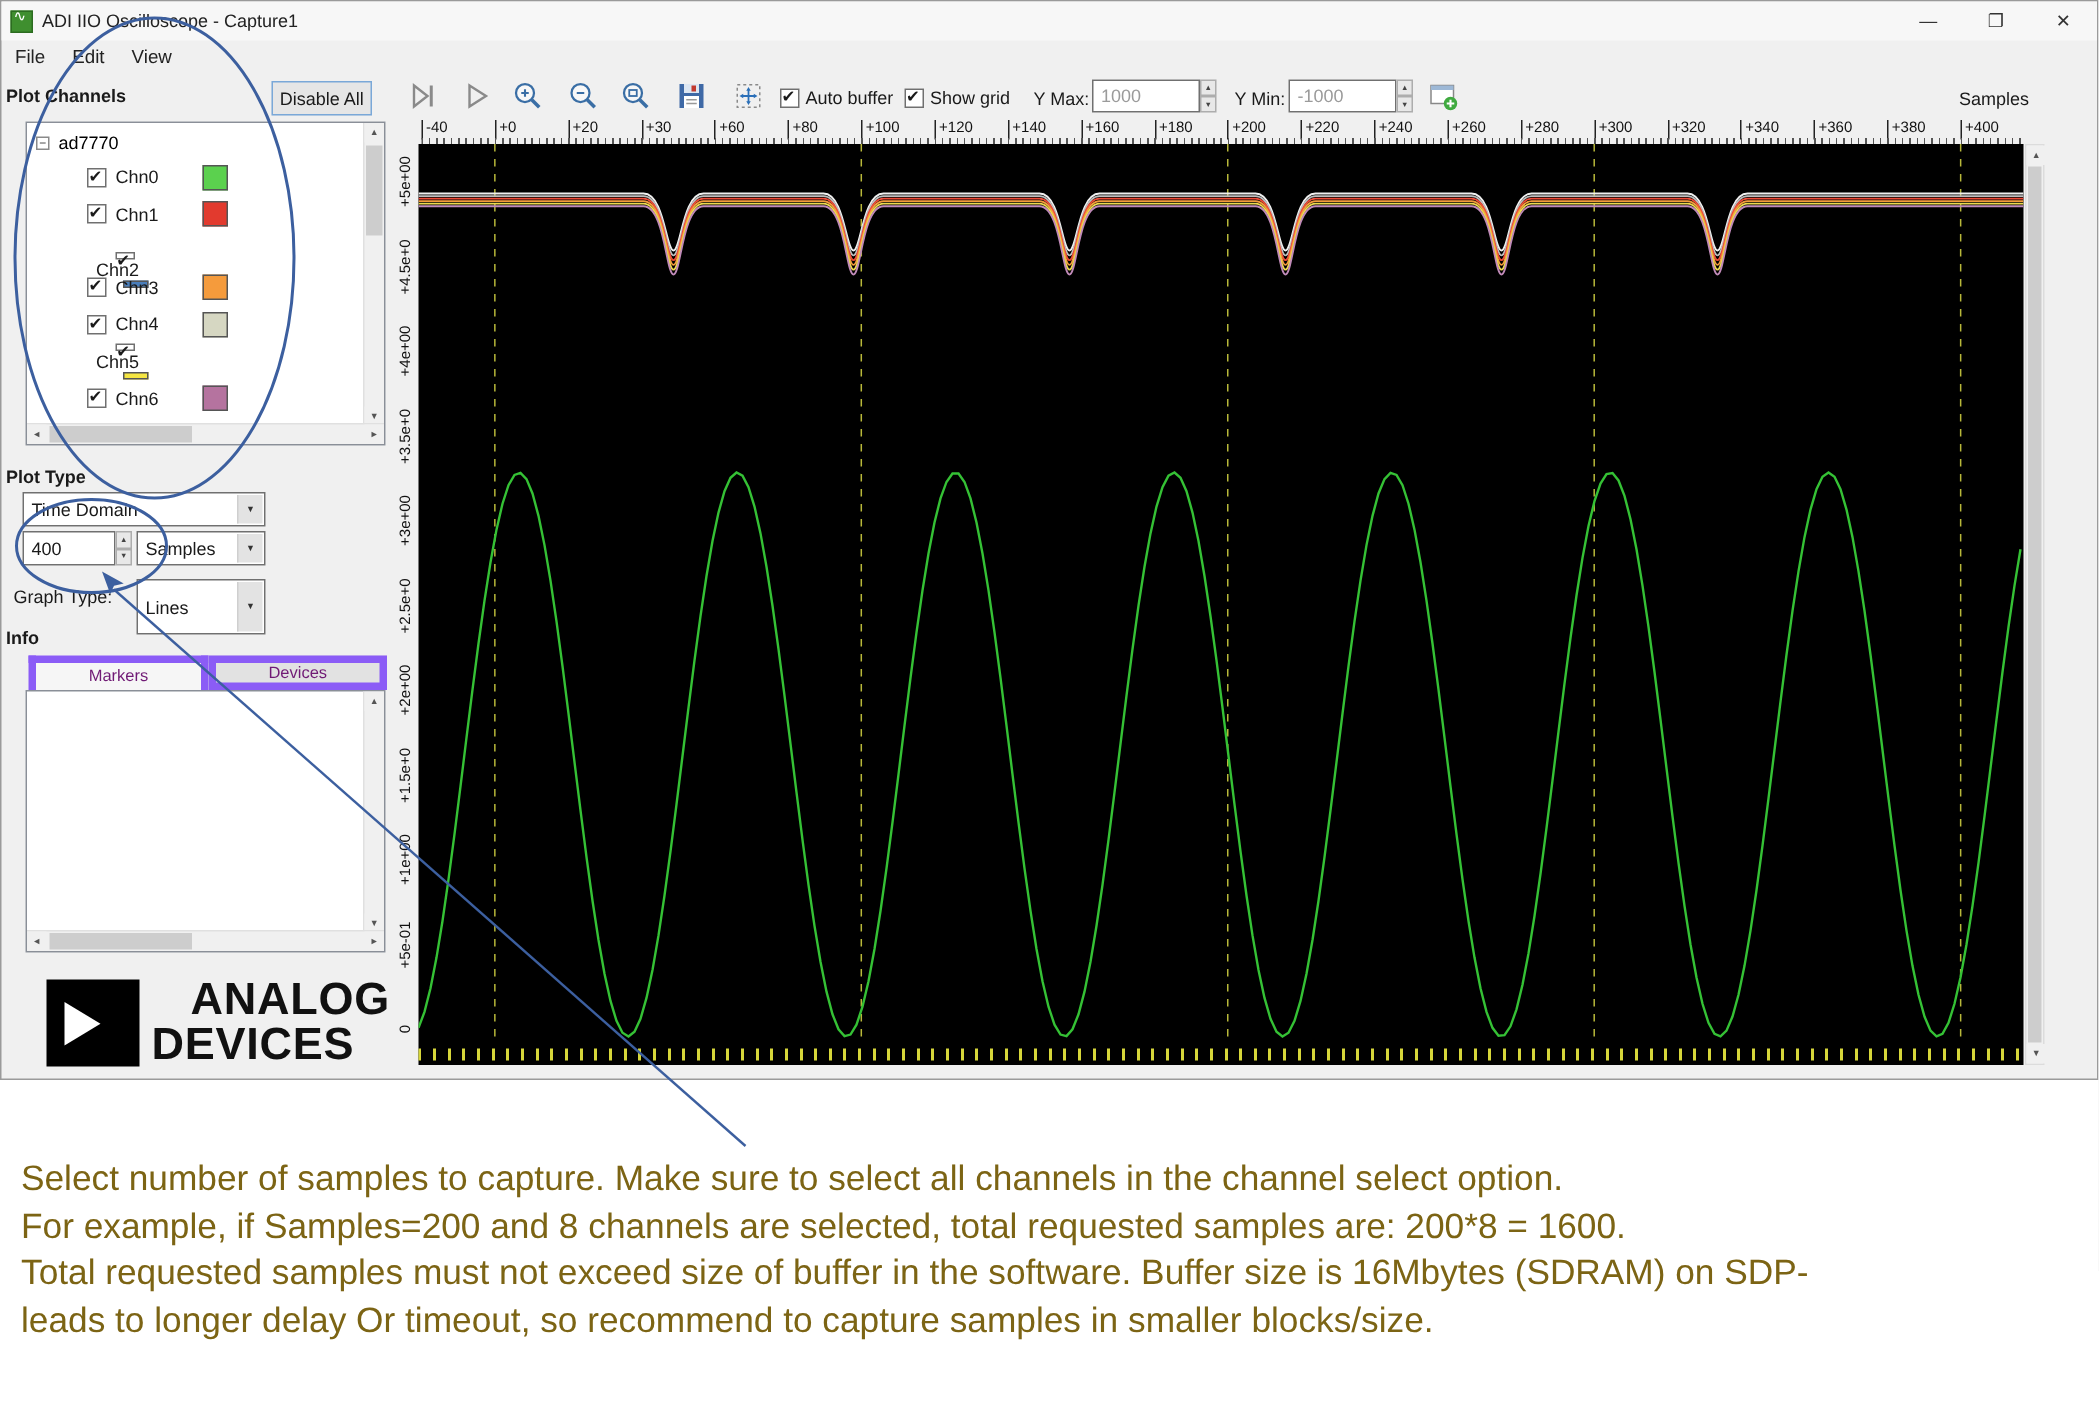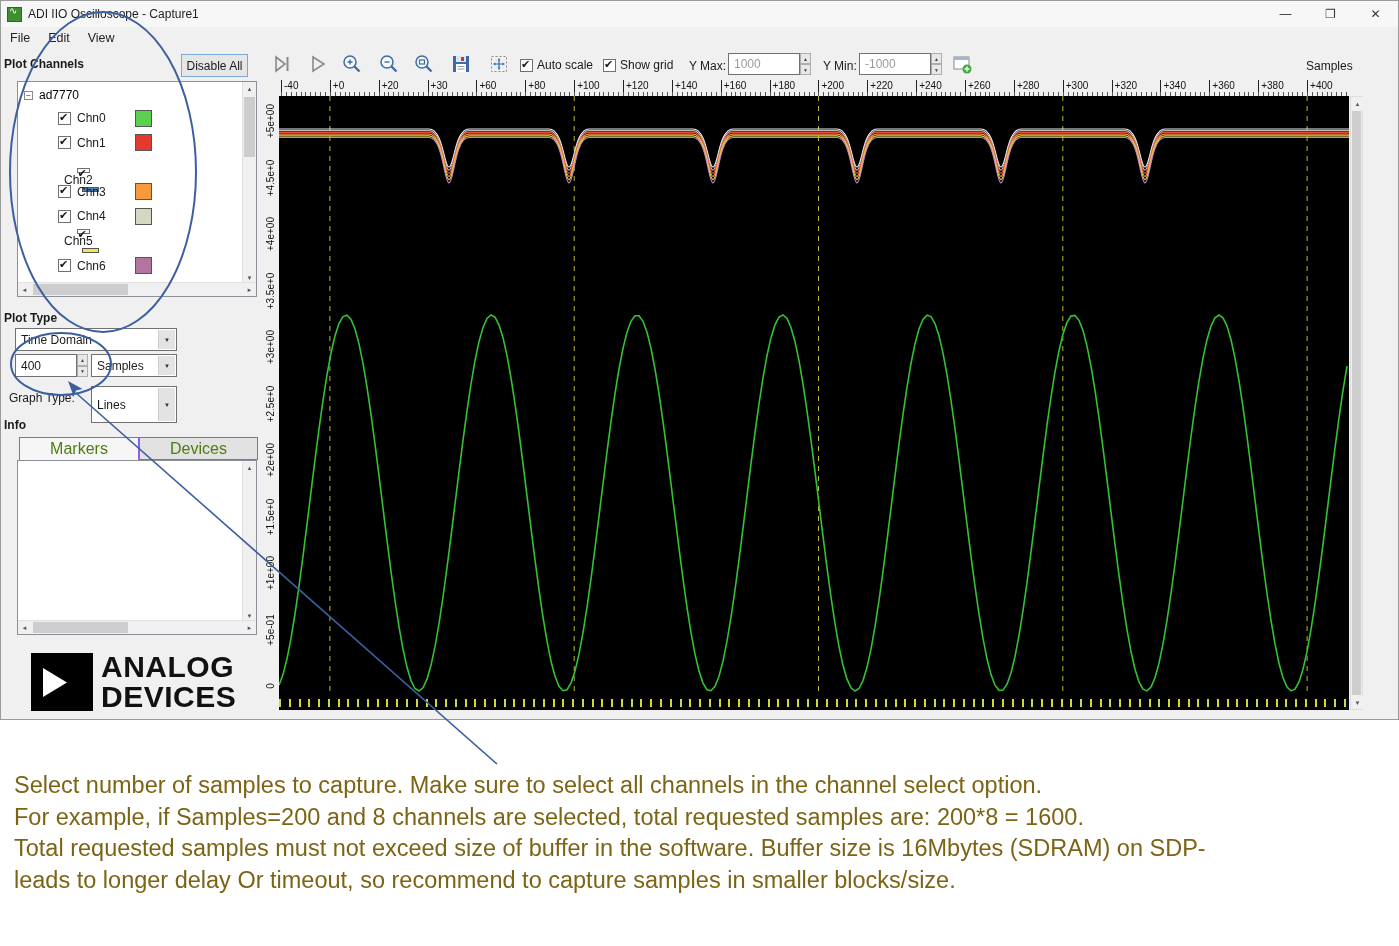--- a/index.html
+++ b/index.html
@@ -43,21 +43,21 @@
            display:flex; align-items:center; padding-left:5px; }
   .combo-btn { position:absolute; right:1px; top:1px; bottom:1px; width:17px; background:#e3e3e3;
                border-left:1px solid #cfcfcf; display:flex; align-items:center; justify-content:center;
                font-size:6px; color:#333; }
   .spin-field { position:absolute; background:#fff; border:1px solid #707070; font-size:12px; color:#1a1a1a;
                 padding-left:5px; display:flex; align-items:center; }
   .spin-field input { border:none; outline:none; width:100%; font:inherit; color:inherit; background:transparent; }
   .spin-btns { position:absolute; width:11px; display:flex; flex-direction:column; }
   .spin-btn { flex:1; border:1px solid #adadad; background:#e8e8e8; font-size:5px; color:#444;
               display:flex; align-items:center; justify-content:center; }
-  .tab { position:absolute; height:23px; border:1px solid #8b5cf6; font-size:16px; color:#4d7c0f;
+  .tab { position:absolute; height:23px; border:5px solid #8b5cf6; font-size:11px; color:#701a75;
          display:flex; align-items:center; justify-content:center; background:#e2e2e2; }
   .tab.active { background:#f6f6f6; border-bottom:none; }
 
   
   .logo-square { position:absolute; left:30px; top:652px; width:62px; height:58px; background:#000; }
   .logo-text { position:absolute; left:100px; font-size:30px; font-weight:bold; letter-spacing:0.5px; color:#111; line-height:30px; }
 
   
   .tool-icon { position:absolute; top:52px; width:22px; height:22px; }
   .tb-label { position:absolute; font-size:12px; color:#1a1a1a; }
@@ -200,21 +200,21 @@
       <span class="scroll-arrow" style="right:0; top:0;">►</span>
       <span class="scroll-thumb" style="left:15px; top:1px; width:95px; height:11px;"></span>
     </div>
   </div>
 
   <div class="logo-square">
     <svg width="62" height="58">
         <polygon points="12,15 12,44 36,29.5" fill="#fff"></polygon>
       </svg>
   </div>
-  <div class="logo-text" style="top:651px;">ANALOG</div>
+  <div class="logo-text" style="top:651px;margin-left:26px;">ANALOG</div>
   <div class="logo-text" style="top:681px;">DEVICES</div>
 
   <div class="tool-icon" style="left:270px;">
     <svg width="22" height="22">
         <path d="M5 4 L14 11 L5 18 Z" fill="none" stroke="#8a8a8a" stroke-width="1.6"></path>
         <line x1="16.5" y1="4" x2="16.5" y2="18" stroke="#8a8a8a" stroke-width="2"></line>
       </svg>
   </div>
   <div class="tool-icon" style="left:306px;">
     <svg width="22" height="22">
@@ -255,21 +255,21 @@
   <div class="tool-icon" style="left:487px;">
     <svg width="22" height="22">
         <rect x="3.5" y="3.5" width="15" height="15" fill="none" stroke="#8a8a8a" stroke-dasharray="2 2"></rect>
         <path d="M11 5 L9.5 7.5 H12.5 Z M11 17 L9.5 14.5 H12.5 Z M5 11 L7.5 9.5 V12.5 Z M17 11 L14.5 9.5 V12.5 Z" fill="#2a6fb8"></path>
         <path d="M11 7 V15 M7 11 H15" stroke="#2a6fb8" stroke-width="1.2"></path>
       </svg>
   </div>
 
   <div class="cb-wrap" style="left:519px; top:57px;">
     <span class="checkbox checked"></span>
-    <span>Auto scale</span>
+    <span>Auto buffer</span>
   </div>
   <div class="cb-wrap" style="left:602px; top:57px;">
     <span class="checkbox checked"></span>
     <span>Show grid</span>
   </div>
 
   <div class="tb-label" style="left:688px; top:58px;">Y Max:</div>
   <div class="spin-field" style="left:727px; top:52px; width:72px; height:22px;">
     <input class="tb-value" style="color: rgb(155, 155, 155);" value="1000">
   </div>

